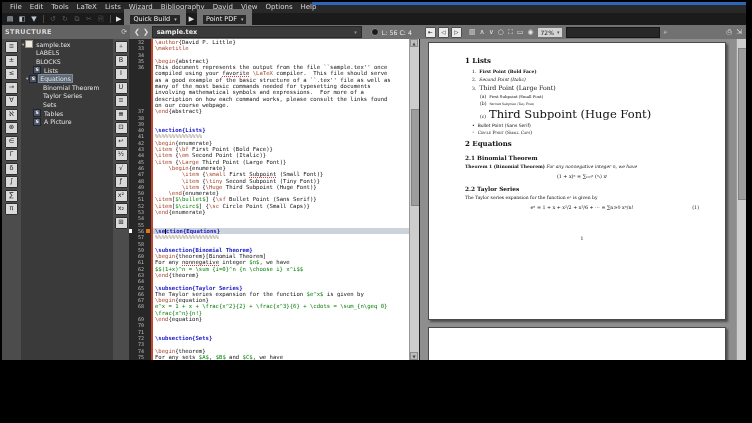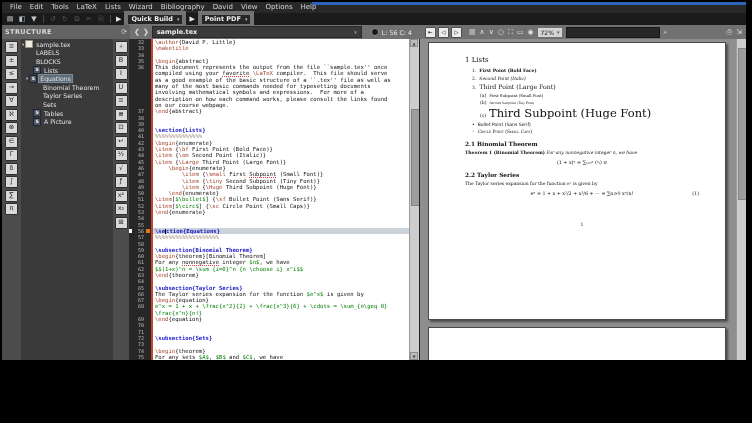--- a/index.html
+++ b/index.html
@@ -12,21 +12,21 @@
   
   .menubar{height:11px;background:#282828;display:flex;align-items:center;padding-left:4px;flex:none}
   .menu-item{font-size:7px;color:#d6d6d6;padding:0 4px;line-height:11px;white-space:nowrap}
 
   
   .toolbar{height:12px;background:#1b1b1b;display:flex;align-items:center;gap:2px;padding-left:3px;flex:none}
   .tb-icon{width:10px;height:10px;font-size:7px;line-height:10px;color:#bcc7cf;text-align:center}
   .tb-icon.dim{color:#5d5d5d}
   .tb-sep{width:1px;height:8px;background:#484848;margin:0 2px}
   .run-play{color:#e6e6e6;font-size:7px;margin:0 1px}
-  .run-box{border:4px solid #737373;color:#f0f0f0;font-size:6.5px;font-weight:bold;padding:0 3px;
+  .run-box{border:6px solid #737373;color:#f0f0f0;font-size:6.5px;font-weight:normal;padding:0 3px;
            height:9px;display:flex;align-items:center;gap:4px;background:#262626}
   .run-caret{font-size:5px;color:#bbb}
 
   
   .subbar{height:14px;display:flex;flex:none}
   .struct-head{width:128px;background:#636363;display:flex;align-items:center;
                justify-content:space-between;padding:0 3px;box-sizing:border-box}
   .struct-title{font-size:6.5px;font-weight:bold;color:#d9d9d9;letter-spacing:.4px}
   .head-ico{font-size:7px;color:#d0d0d0}
   .editor-subbar{flex:1;background:#717171;display:flex;align-items:center;gap:3px;padding:0 4px;min-width:0}
@@ -93,21 +93,21 @@
 
   
   .pdfpanel{width:327px;background:#8e8e8e;position:relative;border-left:1px solid #202020;
             padding:3px 14px 0 8px;box-sizing:border-box;flex:none;overflow:hidden}
   .pdfpage{width:298px;background:#fff;border:1px solid #4a4a4a;box-shadow:1.5px 1.5px 2px rgba(0,0,0,.45);
            box-sizing:border-box;overflow:hidden}
   .pg1{height:278px}
   .pg2{height:78px;margin-top:7px}
   .pg-inner{padding:9px 26px 0 36px;font-family:"DejaVu Serif",serif;color:#111}
   .pg2 .pg-inner{padding-top:30px}
-  .pb-h1{font-weight:normal;font-size:7px;margin:4px 0 4px}
+  .pb-h1{font-weight:bold;font-size:7px;margin:4px 0 4px}
   .pb-h2{font-weight:bold;font-size:5.8px;margin:7px 0 3px}
   .pb-li,.pb-li2{font-size:4.5px;margin:2.6px 0 2.6px 7px;display:flex;gap:3px;align-items:baseline}
   .pb-li2{margin-left:15px}
   .pb-li .pbm,.pb-li2 .pbm{flex:none}
   .s-bold .pbx{font-weight:bold}
   .s-italic .pbx{font-style:italic}
   .s-large .pbx{font-size:6.2px}
   .s-small .pbx{font-size:3.9px}
   .s-tiny .pbx{font-size:3.1px}
   .s-huge .pbx{font-size:11.5px;line-height:11px}
@@ -675,20 +675,21 @@
               <span class="pbx">Third Subpoint (Huge Font)</span>
             </div>
             <div class="pb-li s-sans">
               <span class="pbm">•</span>
               <span class="pbx">Bullet Point (Sans Serif)</span>
             </div>
             <div class="pb-li s-caps">
               <span class="pbm">◦</span>
               <span class="pbx">Circle Point (Small Caps)</span>
             </div>
+            <div class="pb-h1">2   Equations</div>
             <div class="pb-h2">2.1   Binomial Theorem</div>
             <div class="pb-thm"><span class="pbb">Theorem 1 (Binomial Theorem) </span><span class="pbi">For any nonnegative integer n, we have</span></div>
             <div class="pb-eq"><span>(1 + x)ⁿ = ∑ᵢ₌₀ⁿ (ⁿᵢ) xⁱ</span></div>
             <div class="pb-h2">2.2   Taylor Series</div>
             <div class="pb-para">The Taylor series expansion for the function eˣ is given by</div>
             <div class="pb-eq"><span>eˣ = 1 + x + x²∕2 + x³∕6 + ⋯ = ∑n≥0 xⁿ∕n!</span><span class="num">(1)</span></div>
             <div class="pb-pageno">1</div>
           </div>
       </div>
       <div class="pdfpage pg2">

